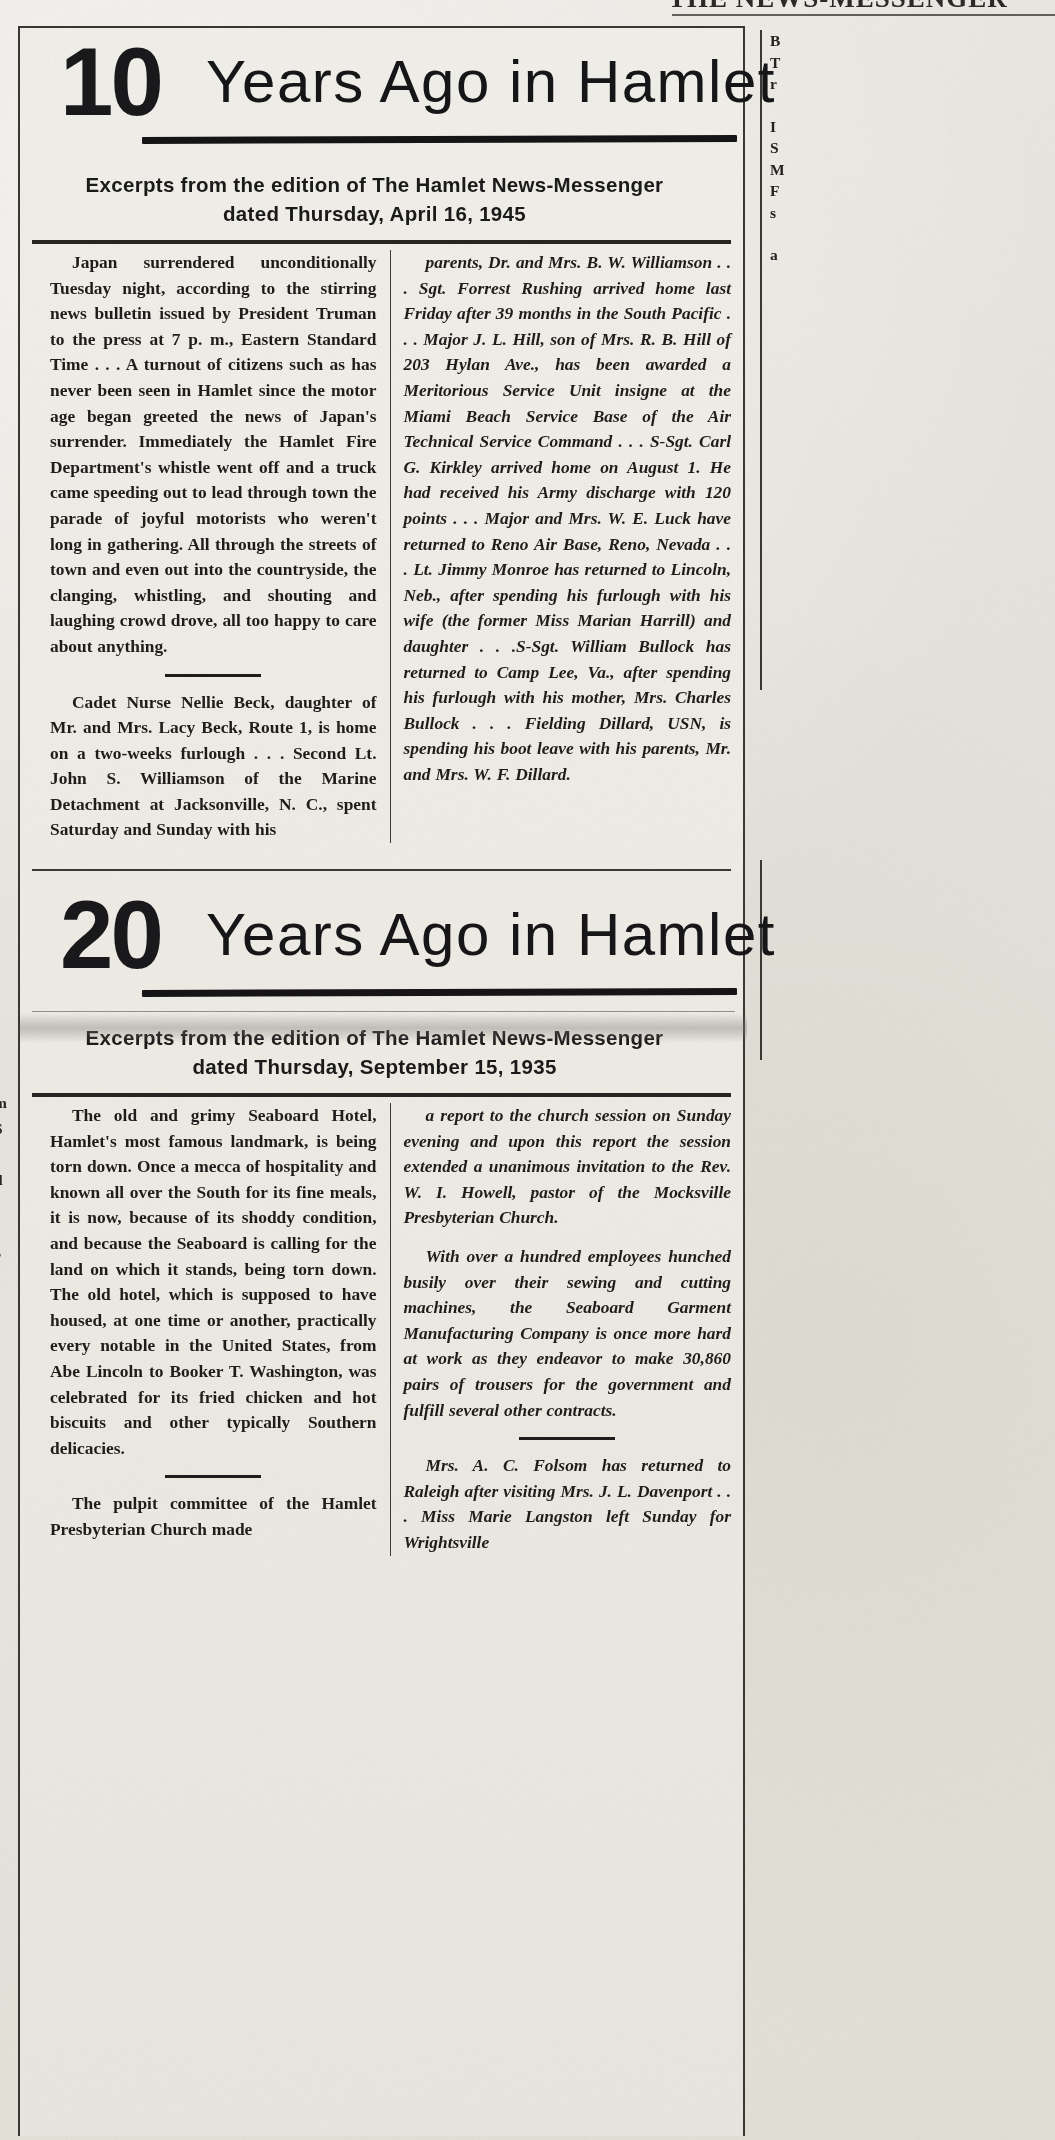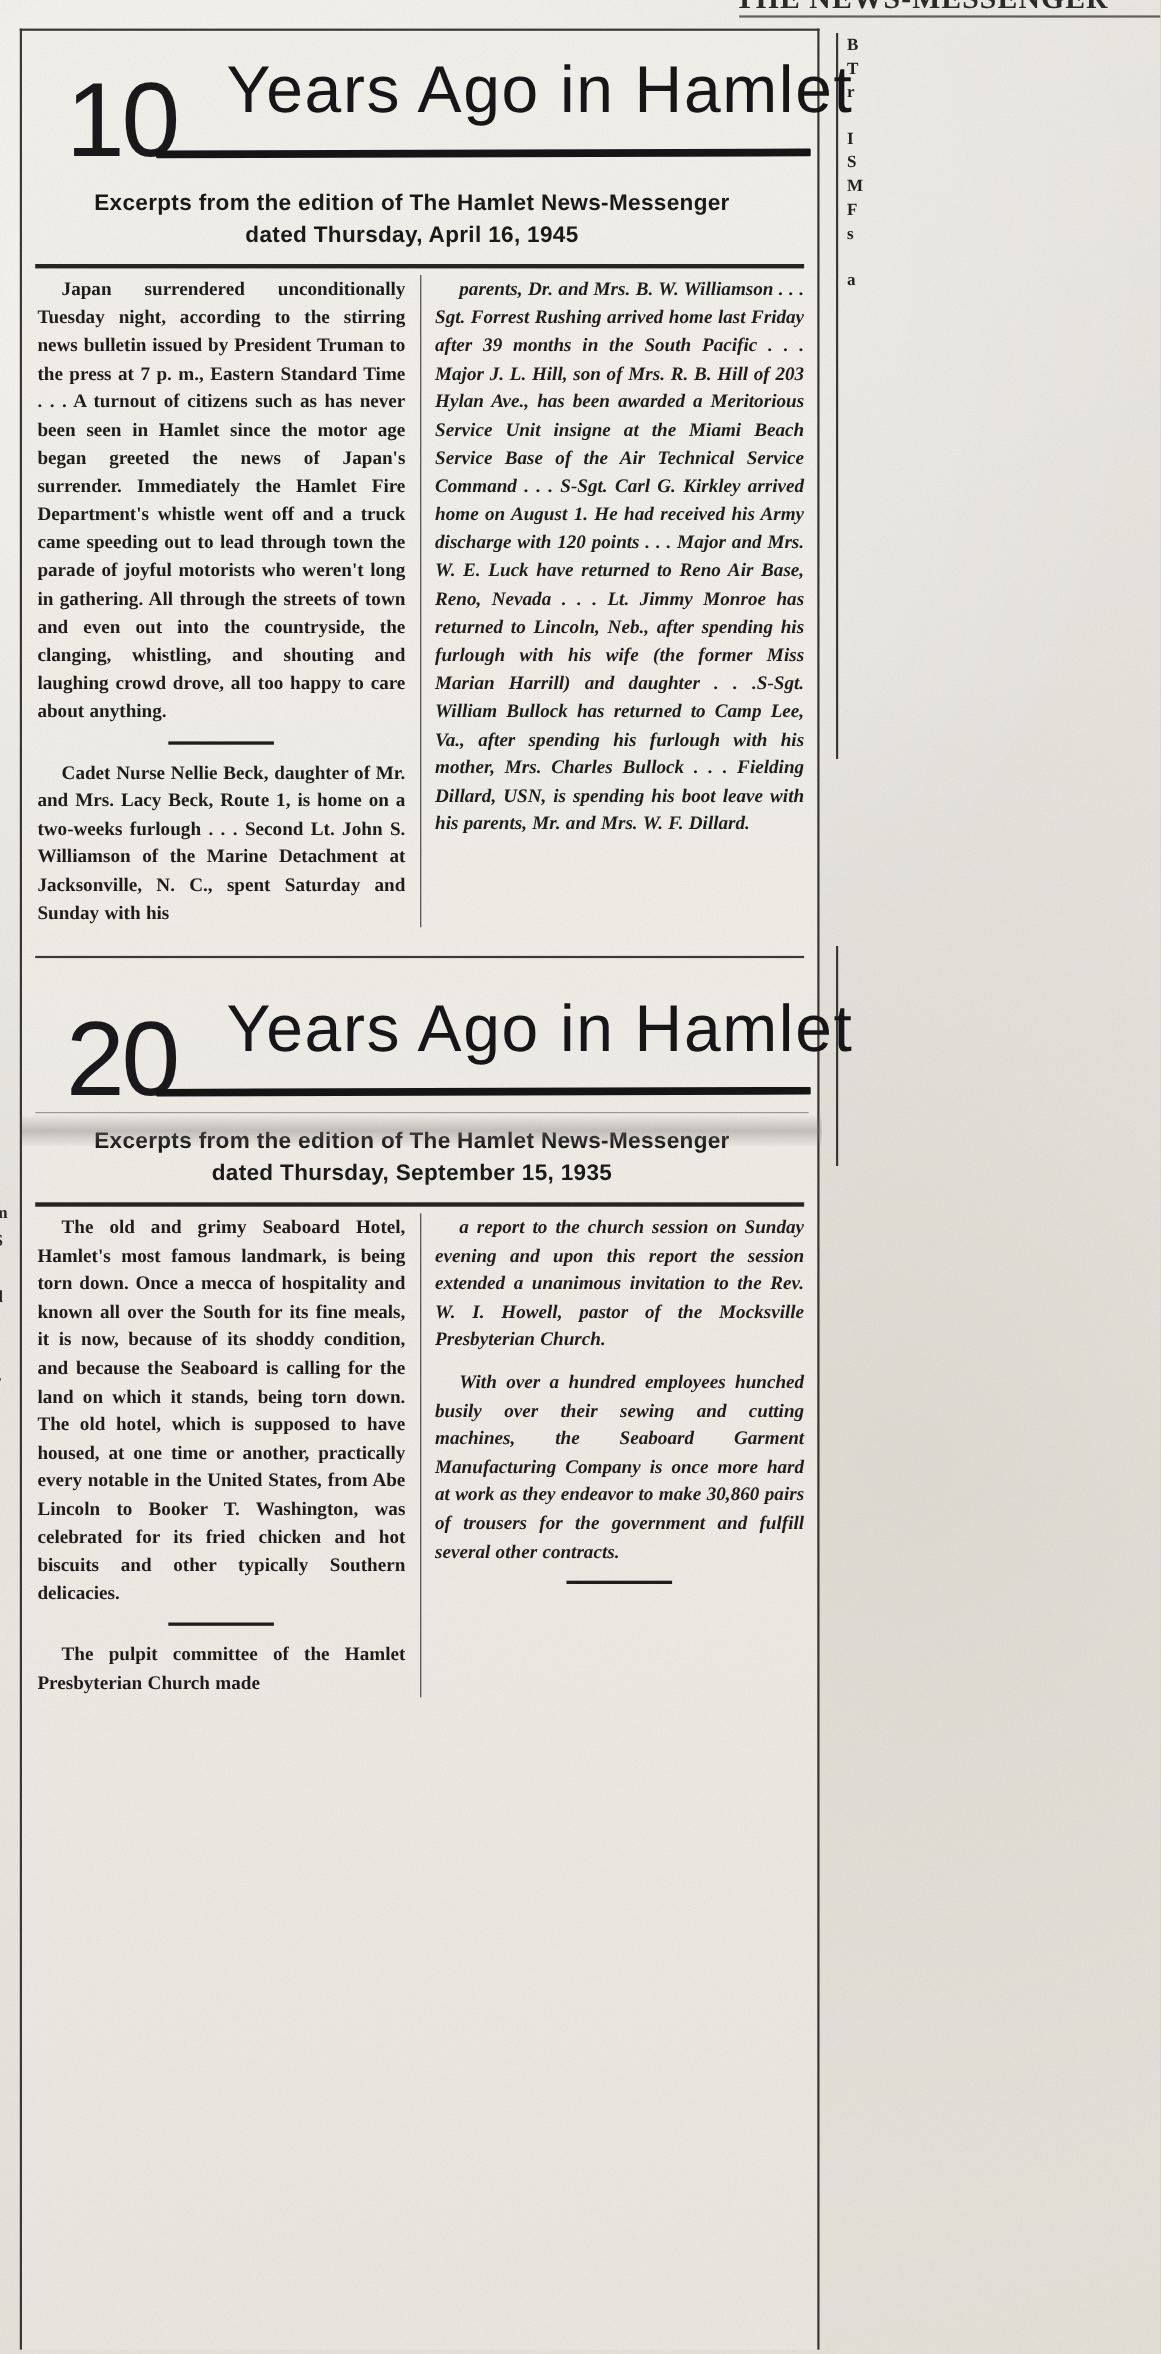--- a/index.html
+++ b/index.html
@@ -48,43 +48,43 @@
   }
   .leftfrag div{
     font-family:"Liberation Serif",serif;font-weight:700;font-size:15.5px;line-height:25.5px;
     color:#272624;margin-left:-6px;white-space:nowrap;
   }
 
   
   .headline{position:relative;padding:10px 0 0 0;height:118px;}
   .big-num{
     position:absolute;left:40px;top:6px;
-    font-family:"Liberation Sans",sans-serif;font-weight:400;
-    font-size:96px;line-height:96px;letter-spacing:-3px;color:#19181a;margin-top:28px;
+    font-family:"Liberation Sans",sans-serif;font-weight:700;
+    font-size:96px;line-height:96px;letter-spacing:-3px;color:#19181a;
   }
   .head-words{
     position:absolute;left:186px;top:26px;
     font-family:"Liberation Sans",sans-serif;font-weight:400;
     font-size:60px;line-height:56px;letter-spacing:1.5px;color:#161618;white-space:nowrap;
   }
   .head-rule{position:absolute;left:122px;top:108px;width:595px;height:7px;background:#151416;
     border-radius:1px;transform:rotate(-0.18deg);}
 
   .sub{
     text-align:center;font-family:"Liberation Sans",sans-serif;font-weight:700;
     font-size:20.5px;line-height:29px;letter-spacing:.3px;color:#1b1a1a;
     padding:14px 16px 0 2px;
   }
   .sub .l2{display:block;}
 
   .rule-thick{height:4px;background:#262522;margin:12px 12px 0 12px;}
   .rule-thin{height:2px;background:#3b3935;margin:0 12px;}
 
   
-  .cols{display:flex;padding:6px 12px 0 14px;box-sizing:border-box;}
+  .cols{display:flex;padding:6px 12px 0 30px;box-sizing:border-box;}
   .col{width:50%;box-sizing:border-box;}
   .col.left{padding-right:13px;border-right:1.5px solid #3e3c38;}
   .col.right{padding-left:13px;font-style:italic;}
   .col p{
     margin:0;font-family:"Liberation Serif",serif;font-weight:700;
     font-size:17.4px;line-height:25.6px;color:#1e1d1b;
     text-align:justify;text-indent:22px;
     -webkit-hyphens:none;hyphens:none;word-spacing:.5px;
   }
   .para-sep{width:96px;height:3px;background:#1e1d1b;margin:14px auto 13px auto;}
@@ -189,20 +189,21 @@
           <div class="col left">
             <p>The old and grimy Seaboard Hotel, Hamlet's most famous landmark, is being torn down. Once a mecca of hospitality and known all over the South for its fine meals, it is now, because of its shoddy condition, and because the Seaboard is calling for the land on which it stands, being torn down. The old hotel, which is supposed to have housed, at one time or another, practically every notable in the United States, from Abe Lincoln to Booker T. Washington, was celebrated for its fried chicken and hot biscuits and other typically Southern delicacies.</p>
             <div class="para-sep"></div>
             <p>The pulpit committee of the Hamlet Presbyterian Church made</p>
           </div>
           <div class="col right">
             <p>a report to the church session on Sunday evening and upon this report the session extended a unanimous invitation to the Rev. W. I. Howell, pastor of the Mocksville Presbyterian Church.</p>
             <div style="height:13px"></div>
             <p>With over a hundred employees hunched busily over their sewing and cutting machines, the Seaboard Garment Manufacturing Company is once more hard at work as they endeavor to make 30,860 pairs of trousers for the government and fulfill several other contracts.</p>
             <div class="para-sep"></div>
+            <p>Mrs. A. C. Folsom has returned to Raleigh after visiting Mrs. J. L. Davenport . . . Miss Marie Langston left Sunday for Wrightsville</p>
           </div>
         </div>
       </div>
 
     </div>
   </div>
 
   <svg class="grain" width="1055" height="2140" xmlns="http://www.w3.org/2000/svg">
     <filter id="gr">
       <feTurbulence type="fractalNoise" baseFrequency="0.9" numOctaves="3" stitchTiles="stitch"></feTurbulence>

